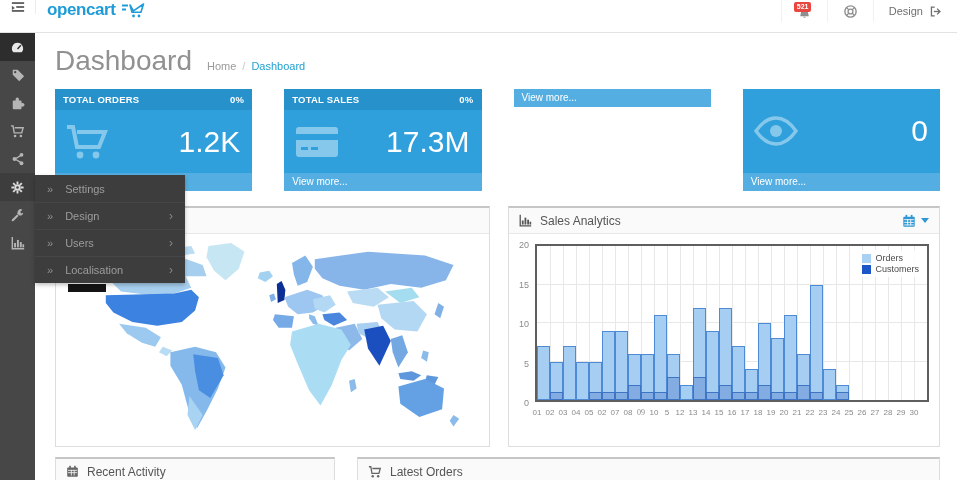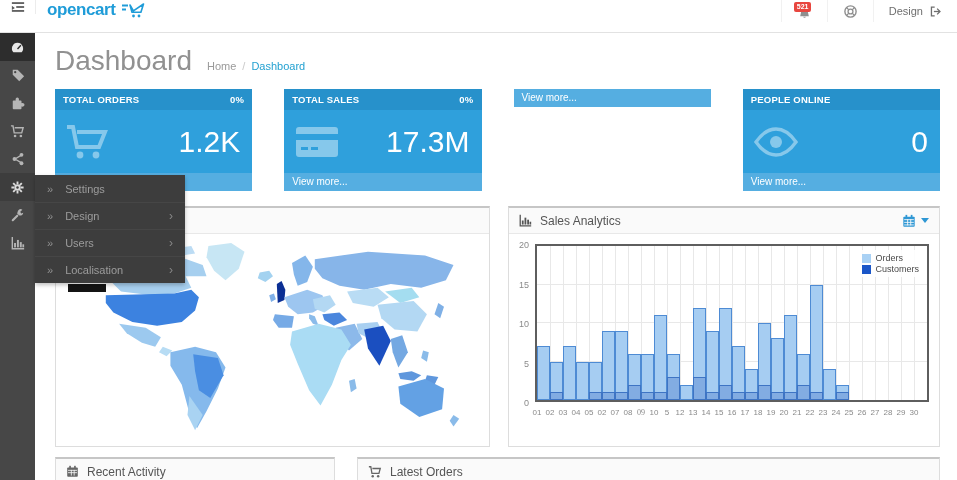--- a/index.html
+++ b/index.html
@@ -263,24 +263,20 @@
         <span class="big">17.3M</span>
       </div>
       <div class="tile-foot">View more...</div>
     </div>
 
     <div class="tile">
       <div class="tile-foot">View more...</div>
     </div>
 
     <div class="tile">
-      <div class="tile-head">
-        <span>PEOPLE ONLINE</span>
-        <span class="pct"></span>
-      </div>
       <div class="tile-body">
         <svg class="tile-icon" width="46" height="32" viewBox="0 0 46 32">
           <path d="M3 16C10 6 17 3 23 3s13 3 20 13c-7 10-14 13-20 13S10 26 3 16z" fill="none" stroke="currentColor" stroke-width="3.4"></path>
           <circle cx="23" cy="16" r="6" fill="currentColor"></circle>
         </svg>
         <span class="big">0</span>
       </div>
       <div class="tile-foot">View more...</div>
     </div>
   </div>

